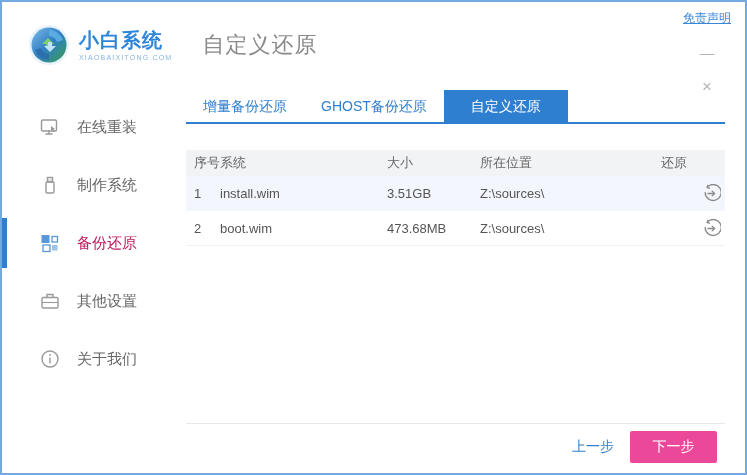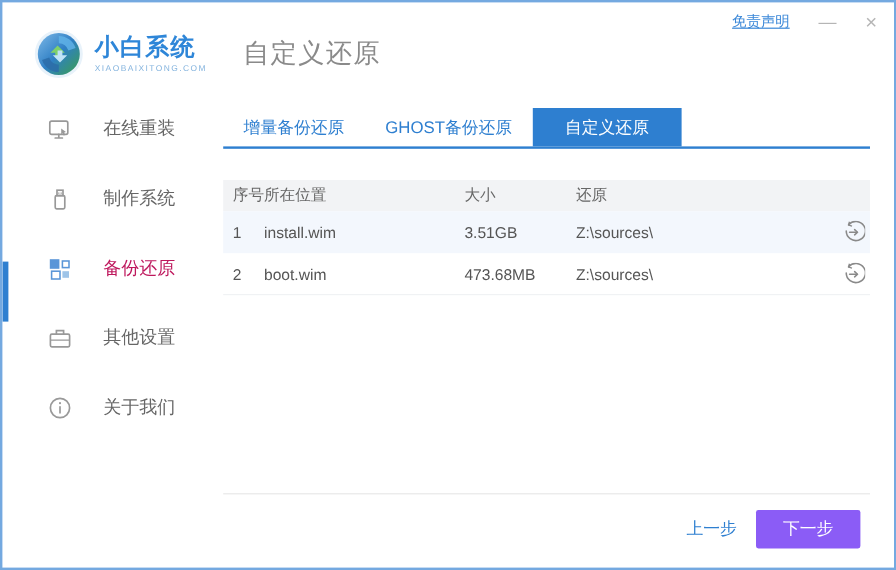--- a/index.html
+++ b/index.html
@@ -10,22 +10,23 @@
     position: relative;
     width: 747px; height: 475px;
     border: 2px solid #74a9e0;
     background: #fff;
     overflow: hidden;
   }
 
   
   .titlebar-controls {
     position: absolute; top: 8px; right: 14px;
-    display: flex; align-items: center; gap: 24px;
+    display: flex; align-items: center; gap: 18px;
     z-index: 5;
+    flex-direction: column;
   }
   .disclaimer-link {
     color: #3a87d8; font-size: 12px;
     text-decoration: underline; cursor: pointer;
   }
   .win-btn {
     color: #b5b5b5; font-size: 15px; line-height: 1;
     cursor: pointer; user-select: none;
   }
   .win-btn.close { font-size: 17px; }
@@ -54,22 +55,22 @@
   
   .body { display: flex; height: 385px; }
 
   .sidebar {
     width: 184px; flex: 0 0 auto;
     padding-top: 10px; position: relative;
   }
   .side-item {
     position: relative;
     height: 58px;
-    display: flex; align-items: flex-start;
-    padding-left: 38px; gap: 26px;
+    display: flex; align-items: center;
+    padding-left: 38px; gap: 17px;
     color: #666; font-size: 15px;
     cursor: pointer;
   }
   .side-item .side-icon { width: 20px; height: 20px; display: flex; }
   .side-item.active { color: #be185d; }
   .active-bar {
     position: absolute; left: 0; top: 4px;
     width: 5px; height: 50px; background: #2e7fd0;
   }
 
@@ -110,29 +111,29 @@
   .t-row.alt { background: #f3f7fd; }
   .t-row + .t-row { border-bottom: 1px solid #f0f2f4; }
   .col-right { text-align: left; }
   .restore-cell { display: flex; justify-content: flex-end; }
   .restore-btn { width: 19px; height: 19px; cursor: pointer; display: inline-flex; }
 
   
   .footer {
     margin-top: auto;
     border-top: 1px solid #e8e8e8;
-    height: 62px;
+    height: 50px;
     display: flex; align-items: center; justify-content: flex-end;
     gap: 16px;
     padding-right: 8px; padding-bottom: 4px;
   }
   .prev-link { color: #2e7fd0; font-size: 14px; cursor: pointer; }
   .next-btn {
     width: 87px; height: 32px;
-    background: #8b5cf6; color: #fff;
+    background: #ec4899; color: #fff;
     border: none; font-size: 14px;
     border-radius: 2px; cursor: pointer;
     font-family: Liberation Mono, monospace;
   }
 </style>
 </head>
 <body>
 
 <div class="window">
 
@@ -235,22 +236,23 @@
       <div class="tabs">
         <div class="tab">增量备份还原</div>
         <div class="tab">GHOST备份还原</div>
         <div class="tab active">自定义还原</div>
       </div>
 
       <div class="table">
 
         <div class="grid-row t-head">
           <span>序号</span>
+          <span>系统</span>
+          <span>大小</span>
           <span>所在位置</span>
-          <span>大小</span>
           <span class="col-right">还原</span>
         </div>
 
         <div class="grid-row t-row alt">
           <span>1</span>
           <span>install.wim</span>
           <span>3.51GB</span>
           <span>Z:\sources\</span>
           <span class="restore-cell">
             <span class="restore-btn">

